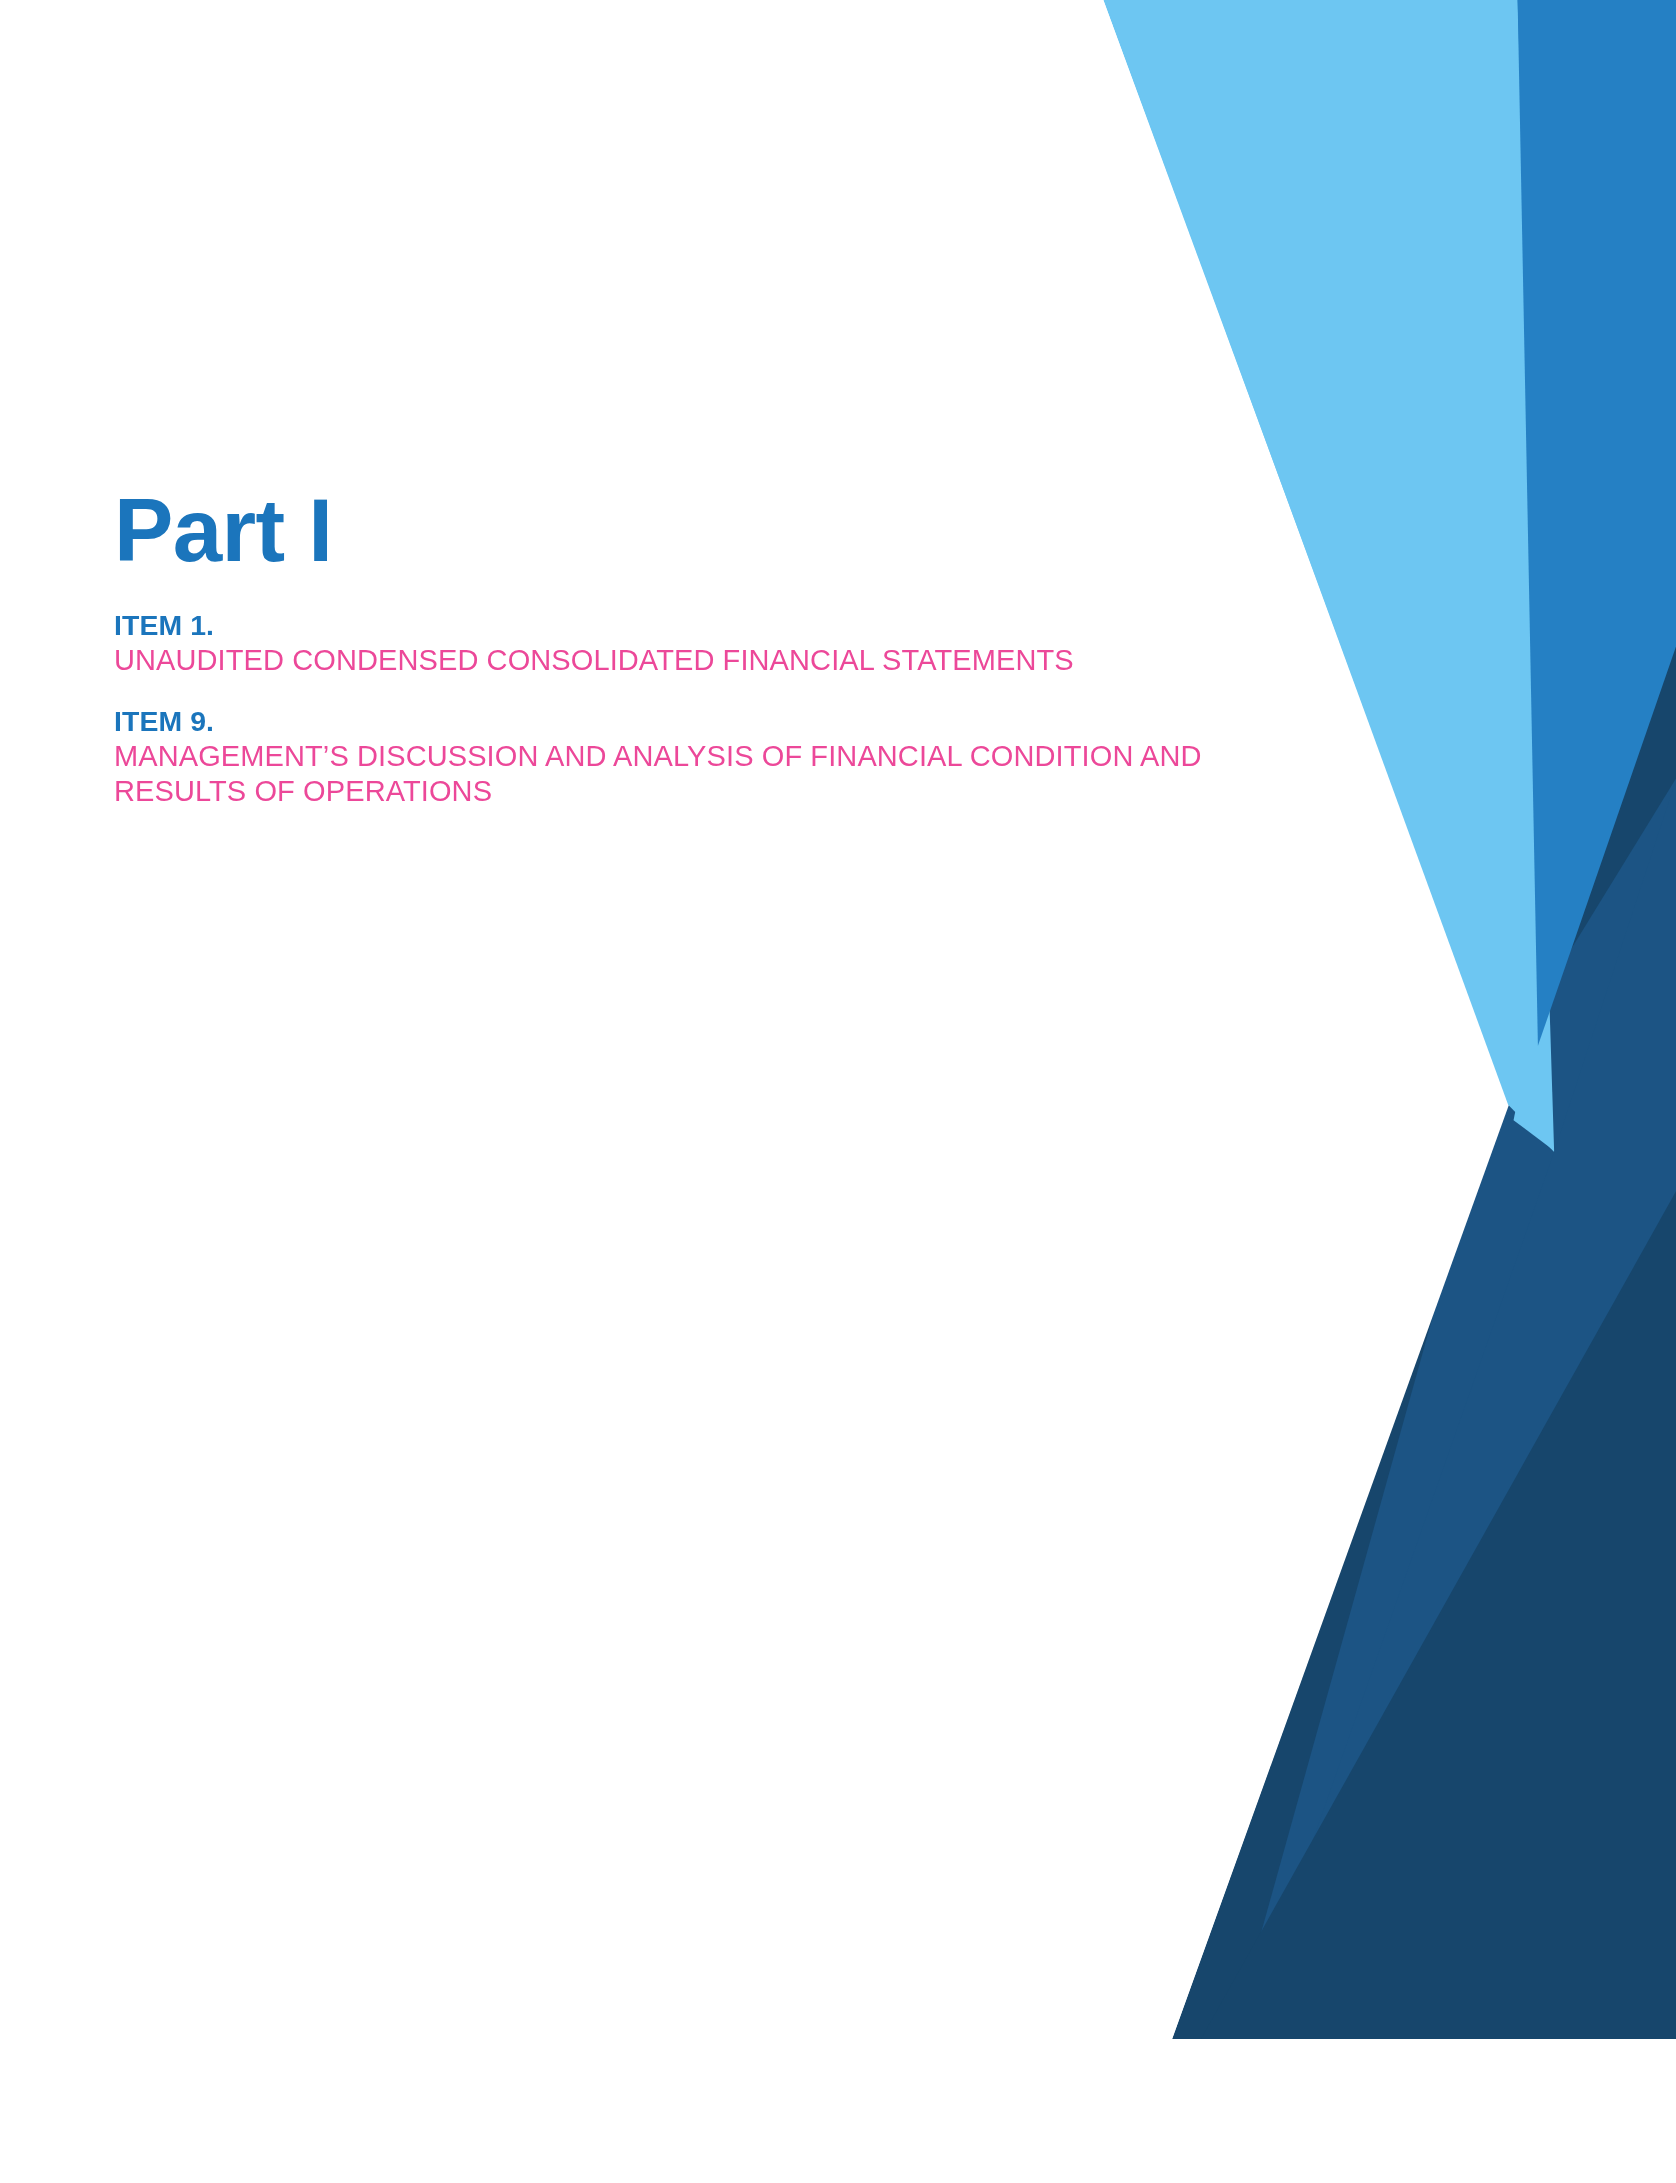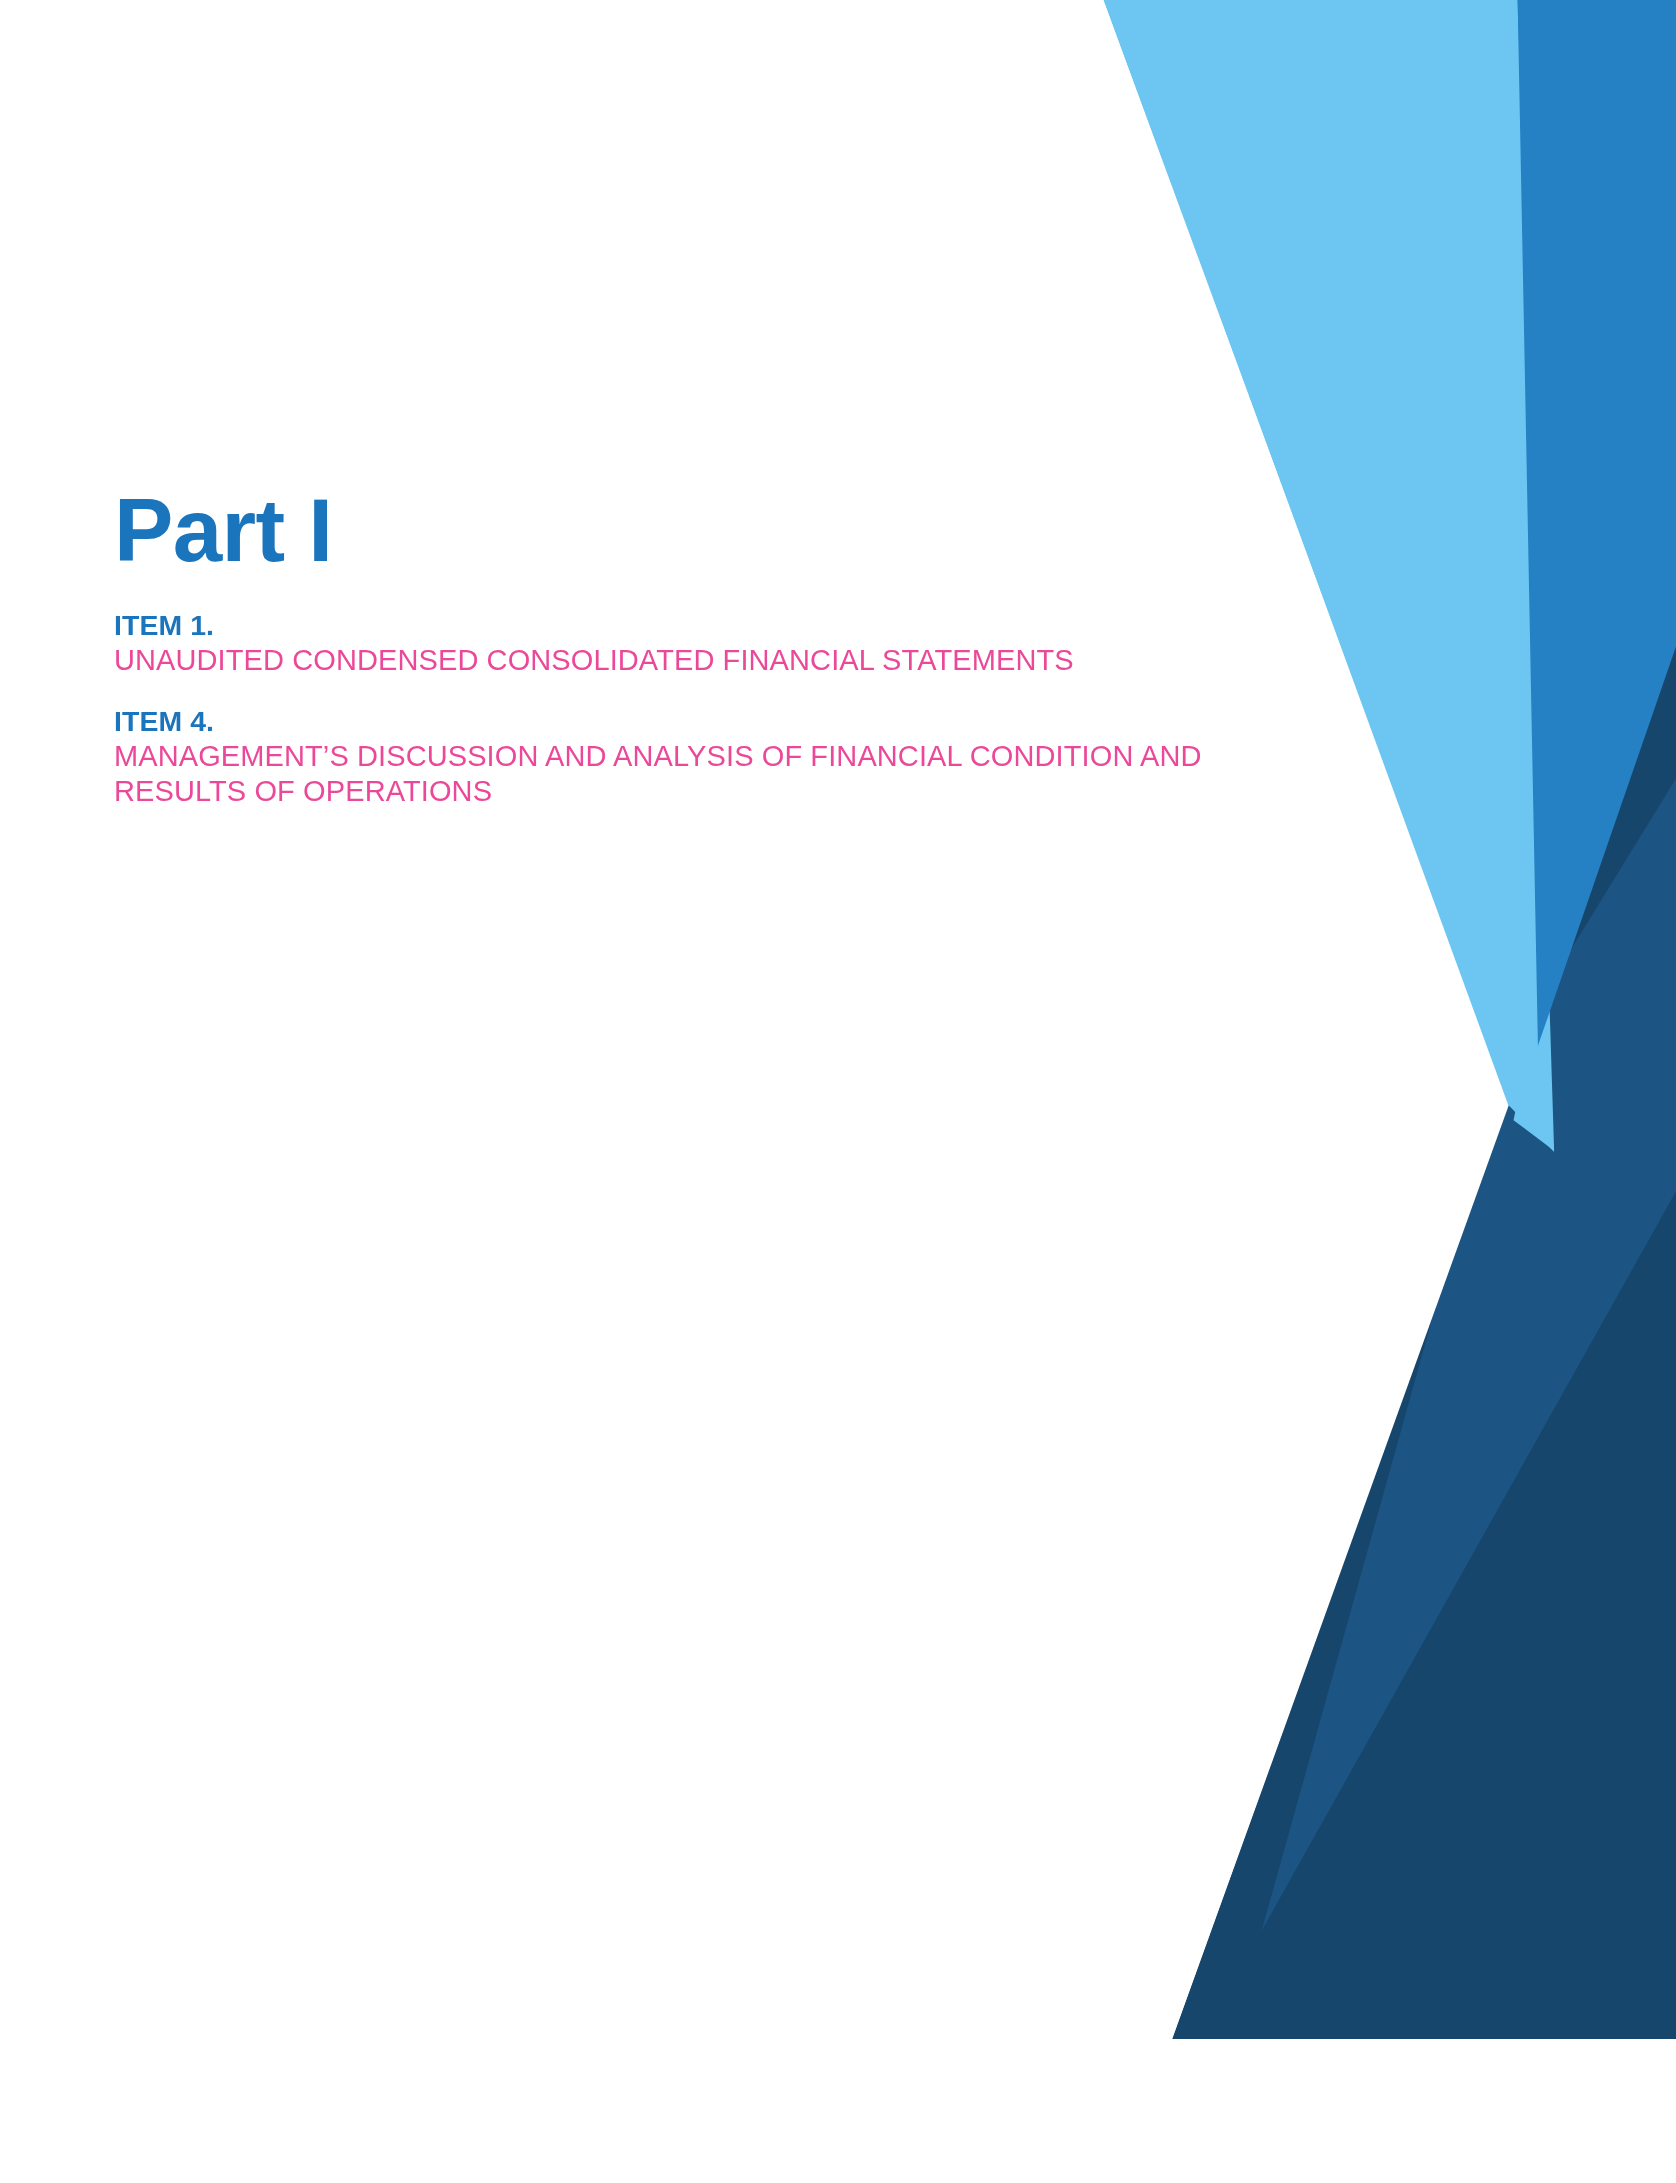--- a/index.html
+++ b/index.html
@@ -102,20 +102,20 @@
 
   <div class="content">
     <h1 class="part-title">Part I</h1>
 
     <ul class="toc">
       <li class="toc-item">
         <span class="toc-num">ITEM 1.</span>
         <span class="toc-label">UNAUDITED CONDENSED CONSOLIDATED FINANCIAL STATEMENTS</span>
       </li>
       <li class="toc-item">
-        <span class="toc-num">ITEM 4.</span>
+        <span class="toc-num">ITEM 9.</span>
         <span class="toc-label">MANAGEMENT’S DISCUSSION AND ANALYSIS OF FINANCIAL CONDITION AND RESULTS OF OPERATIONS</span>
       </li>
     </ul>
   </div>
 
 </div>
 
 
 </body></html>

